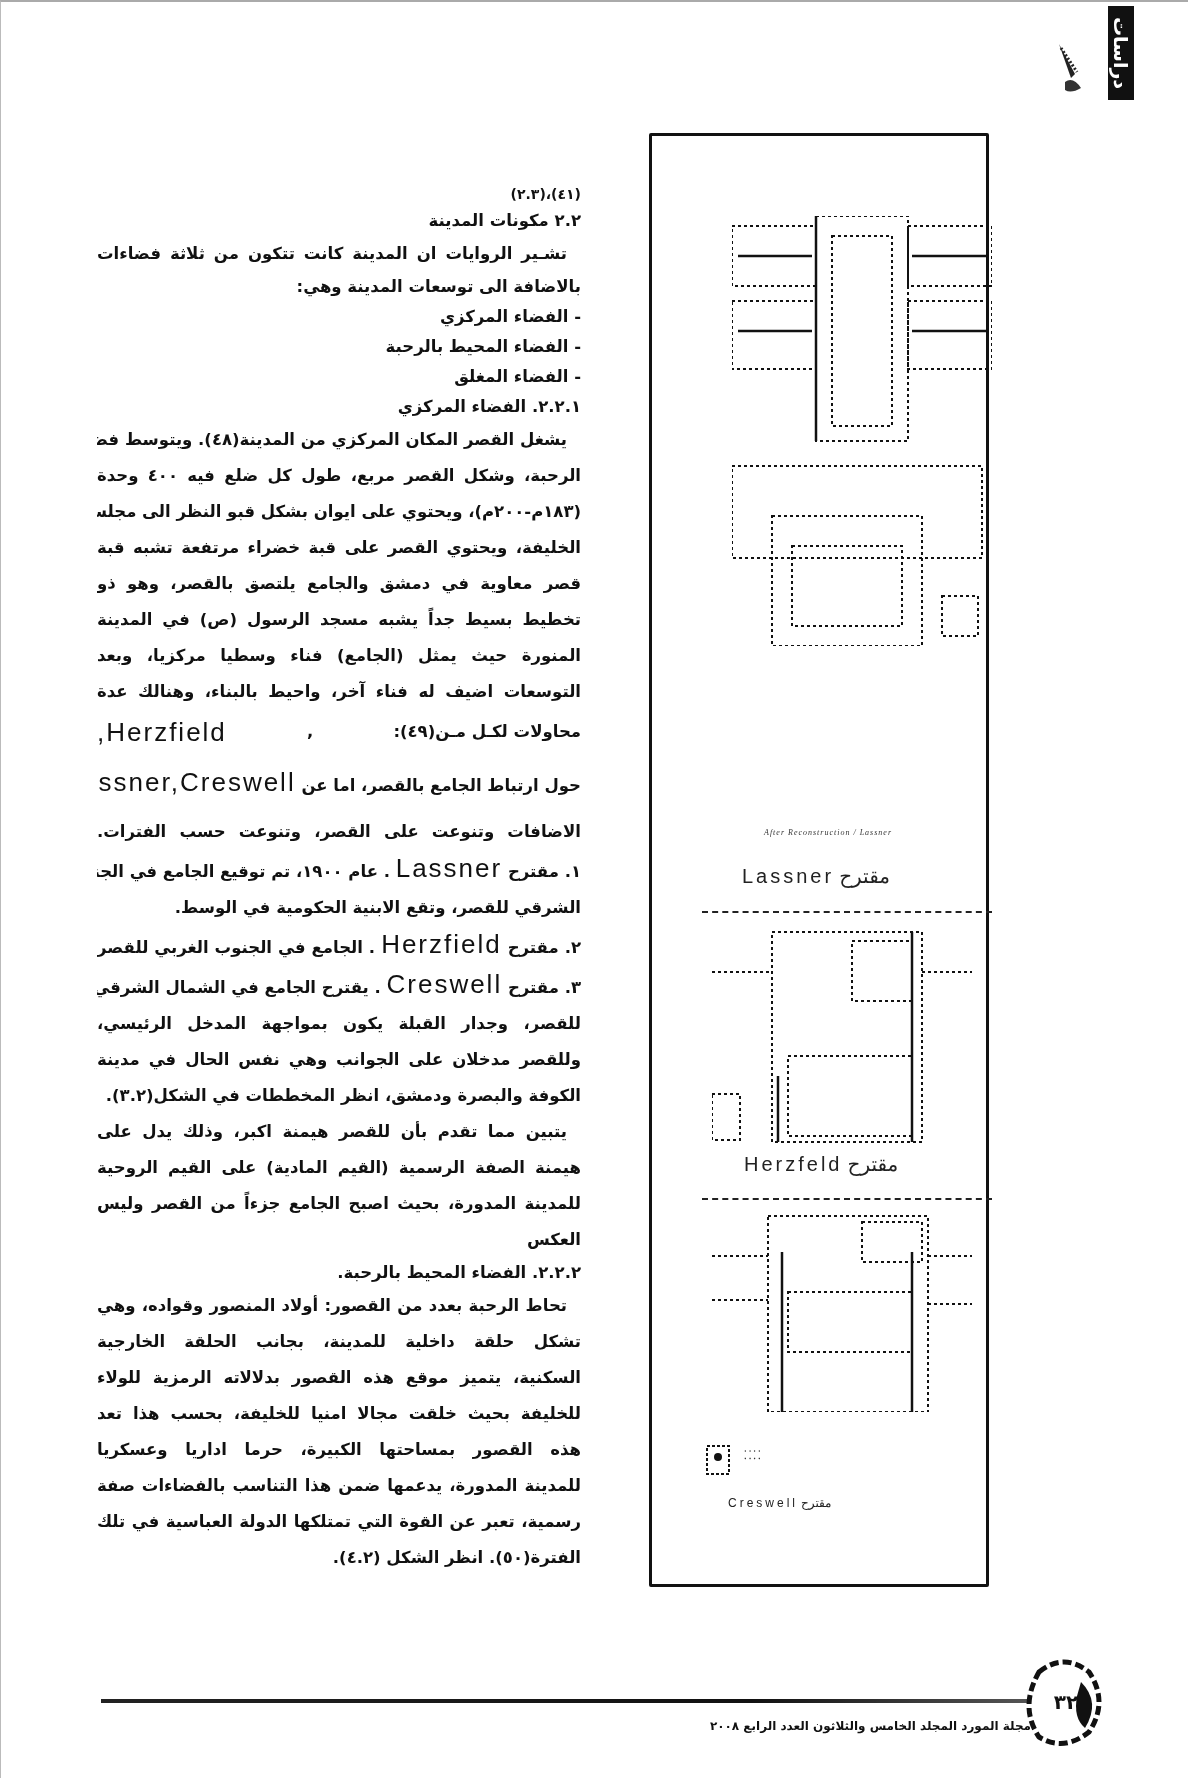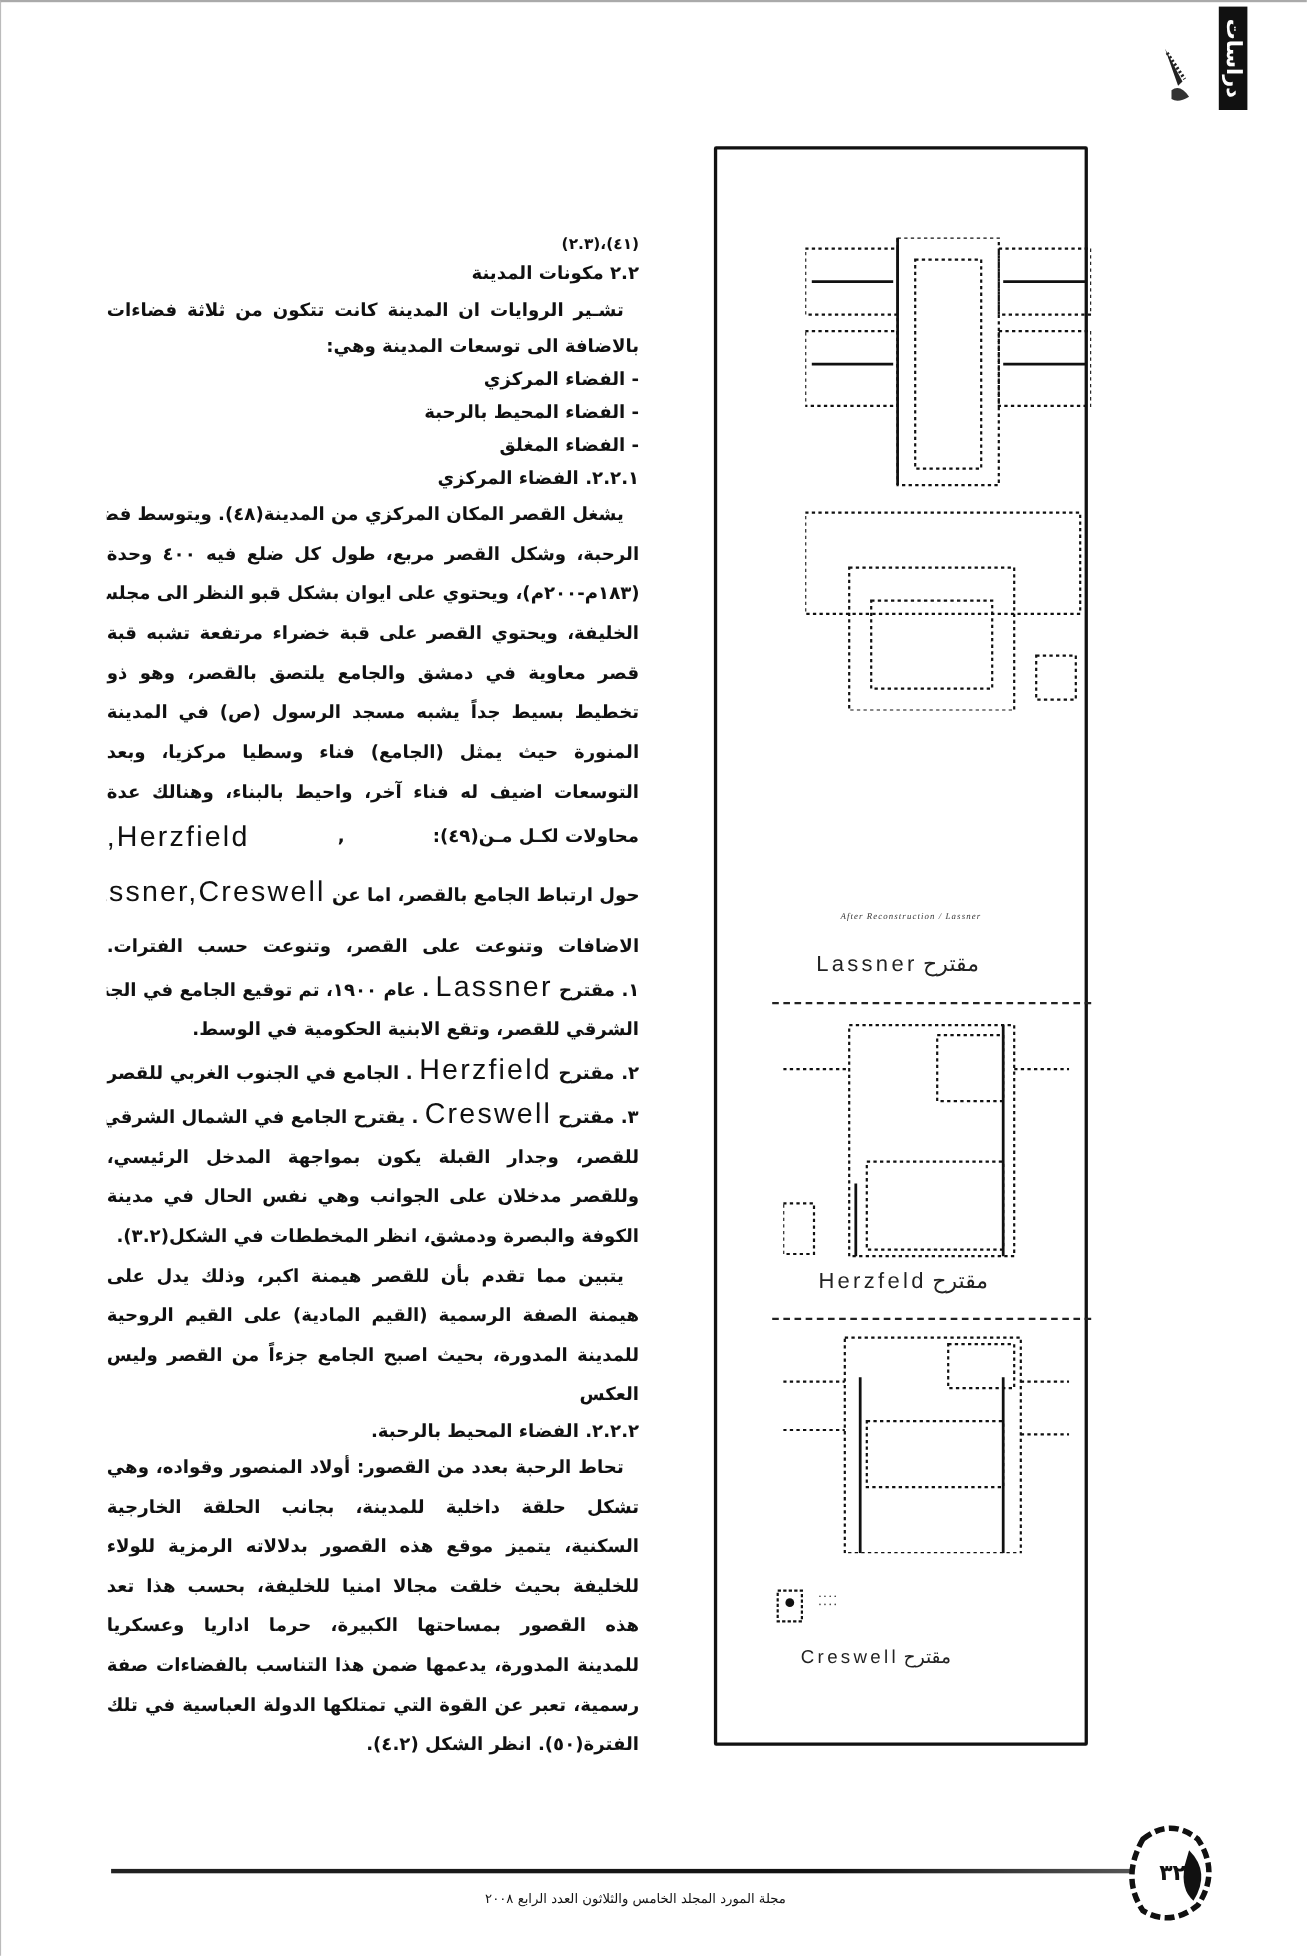--- a/index.html
+++ b/index.html
@@ -10,32 +10,32 @@
   .page-frame { position: absolute; left: 0; top: 0; width: 1188px; height: 1778px; border-left: 1px solid #bbb; border-top: 2px solid #aaa; box-sizing: border-box; }
   
   .section-tab { position: absolute; left: 1107px; top: 4px; width: 26px; height: 94px; background: #111; color: #fff; writing-mode: vertical-rl; font-size: 19px; font-weight: bold; display: flex; align-items: center; justify-content: center; letter-spacing: 1px; }
   .section-ornament { position: absolute; left: 1052px; top: 36px; width: 34px; height: 60px; }
   
   .text-col { position: absolute; left: 96px; top: 180px; width: 484px; direction: rtl; text-align: justify; font-size: 16.5px; line-height: 36px; font-weight: bold; }
   .line { display: block; white-space: nowrap; overflow: hidden; text-align-last: justify; }
   .line.short { text-align-last: right; }
   .h { line-height: 30px; }
   .latin { font-family: "Liberation Sans", sans-serif; font-weight: normal; font-size: 26px; letter-spacing: 2px; }
-  .ref-line { line-height: 24px; font-size: 14px; margin-top: 28px; }
+  .ref-line { line-height: 24px; font-size: 14px; }
   
   .figure-box { position: absolute; left: 648px; top: 131px; width: 340px; height: 1454px; border: 3px solid #111; border-radius: 2px; box-sizing: border-box; }
   .plan { position: absolute; }
   .plan svg { width: 100%; height: 100%; }
   .caption { position: absolute; font-family: "Liberation Serif", serif; font-size: 20px; letter-spacing: 3px; color: #222; direction: rtl; white-space: nowrap; }
   .caption .lat { direction: ltr; unicode-bidi: embed; font-family: "Liberation Sans", sans-serif; }
   .divider { position: absolute; height: 0; border-top: 2px dashed #222; }
   .small-note { position: absolute; font-size: 8px; font-style: italic; color: #333; font-family: "Liberation Serif", serif; letter-spacing: 1px; text-align: right; }
   
   .footer-rule { position: absolute; left: 100px; top: 1697px; width: 930px; height: 4px; background: linear-gradient(to right, #222, #111 70%, #555); }
-  .footer-text { position: absolute; left: 440px; top: 1717px; width: 590px; direction: rtl; text-align: left; font-size: 12px; font-weight: normal; white-space: nowrap; }
+  .footer-text { position: absolute; left: 440px; top: 1717px; width: 590px; direction: rtl; text-align: right; font-size: 12px; font-weight: bold; white-space: nowrap; }
   .page-num { position: absolute; left: 1018px; top: 1650px; width: 90px; height: 100px; }
   .page-num-text { position: absolute; left: 1040px; top: 1688px; width: 50px; text-align: center; font-size: 20px; font-weight: bold; }
 </style>
 </head>
 <body>
 
 <div class="page-frame">
 
   <div class="section-tab">
       <span>دراسات</span>
@@ -178,21 +178,21 @@
         <line x1="200" y1="40" x2="200" y2="200" stroke-width="2.5"></line>
       </svg>
     </div>
     <div class="plan" style="left:52px; top:1307px; width:30px; height:34px;">
       <svg viewBox="0 0 30 34">
           <rect x="3" y="3" width="22" height="28" fill="none" stroke="#111" stroke-width="2" stroke-dasharray="3 2"></rect>
           <circle cx="14" cy="14" r="4" fill="#111"></circle>
         </svg>
     </div>
     <div class="small-note" style="left:92px; top:1310px; font-size:12px; font-style:normal; letter-spacing:2px;">⁚⁚⁚⁚</div>
-    <div class="caption" style="left:76px; top:1360px; font-size:17px;">
+    <div class="caption" style="left:76px; top:1360px; font-size:12px;">
       <span>مقترح</span>
       <span class="lat">Creswell</span>
     </div>
   </div>
 
   <div class="footer-rule"></div>
   <div class="footer-text">مجلة المورد المجلد الخامس والثلاثون العدد الرابع ٢٠٠٨</div>
   <div class="page-num">
     <svg viewBox="0 0 90 100">
         <path d="M20 20 Q45 0 70 20 Q90 50 70 80 Q45 100 20 85 Q0 55 20 20 Z" fill="none" stroke="#111" stroke-width="5" stroke-dasharray="9 4"></path>

